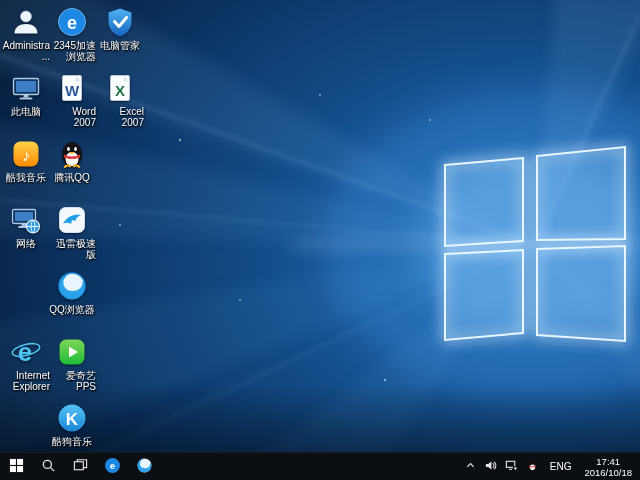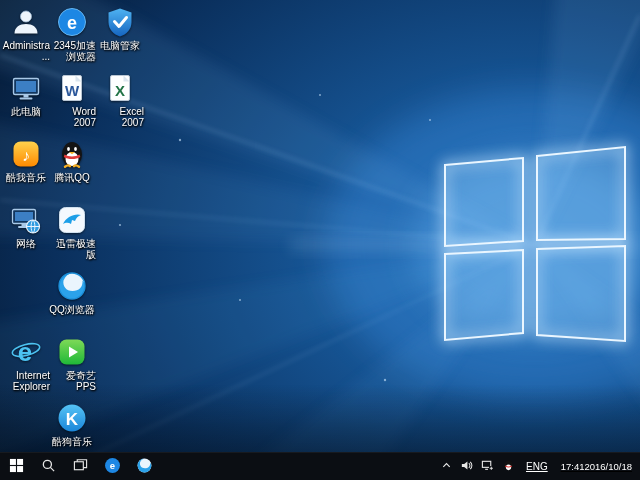--- a/index.html
+++ b/index.html
@@ -25,23 +25,23 @@
 
   
   .taskbar{
     position:absolute;left:0;right:0;bottom:0;height:28px;z-index:5;
     background:#0b0e13;display:flex;align-items:center;
     border-top:1px solid rgba(255,255,255,0.05);box-sizing:border-box;
   }
   .taskbar button{background:transparent;border:0;padding:0;margin:0;cursor:pointer;}
   .tb-btn{width:32px;height:27px;display:flex;align-items:center;justify-content:center;}
   .tray{margin-left:auto;display:flex;align-items:center;height:100%;}
-  .tray button{height:29px;display:flex;align-items:center;justify-content:center;padding:0 4px;text-decoration:underline;}
+  .tray button{height:29px;display:flex;align-items:center;justify-content:center;padding:0 4px;}
   .lang{color:#fff;font-size:10px;padding:0 7px !important;}
-  .clock{flex-direction:row;line-height:11px;padding:0 8px 0 6px !important;}
+  .clock{flex-direction:column;line-height:11px;padding:0 8px 0 6px !important;}
   .clock span{color:#fff;font-size:9.5px;display:block;text-align:center;}
 </style>
 </head>
 <body>
 
 <div class="screen">
 
   <svg class="wall" viewBox="0 0 640 480" preserveAspectRatio="none">
     <defs>
       <radialGradient id="sky" cx="0.82" cy="0.52" r="1.05">

